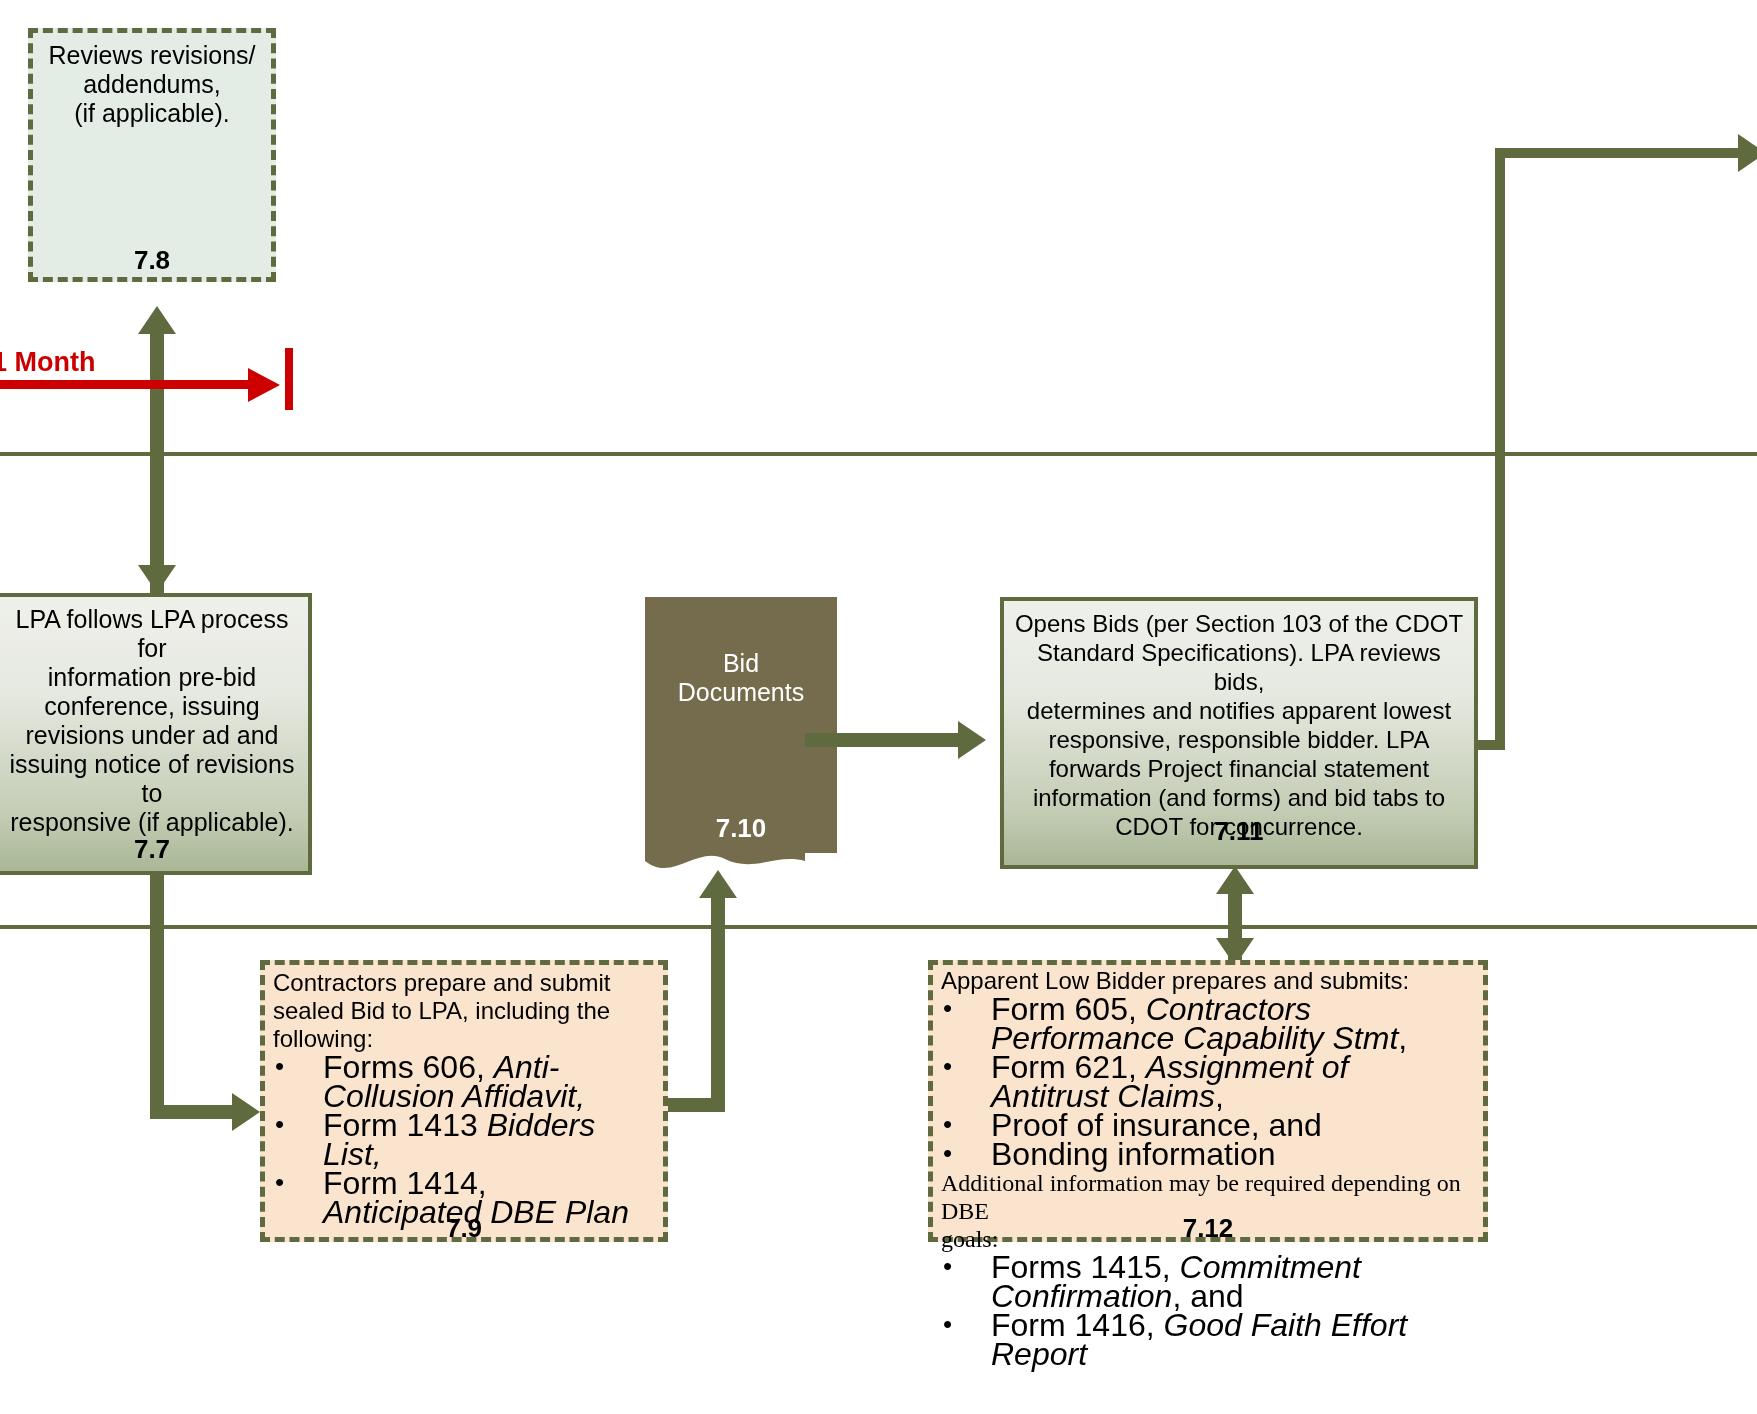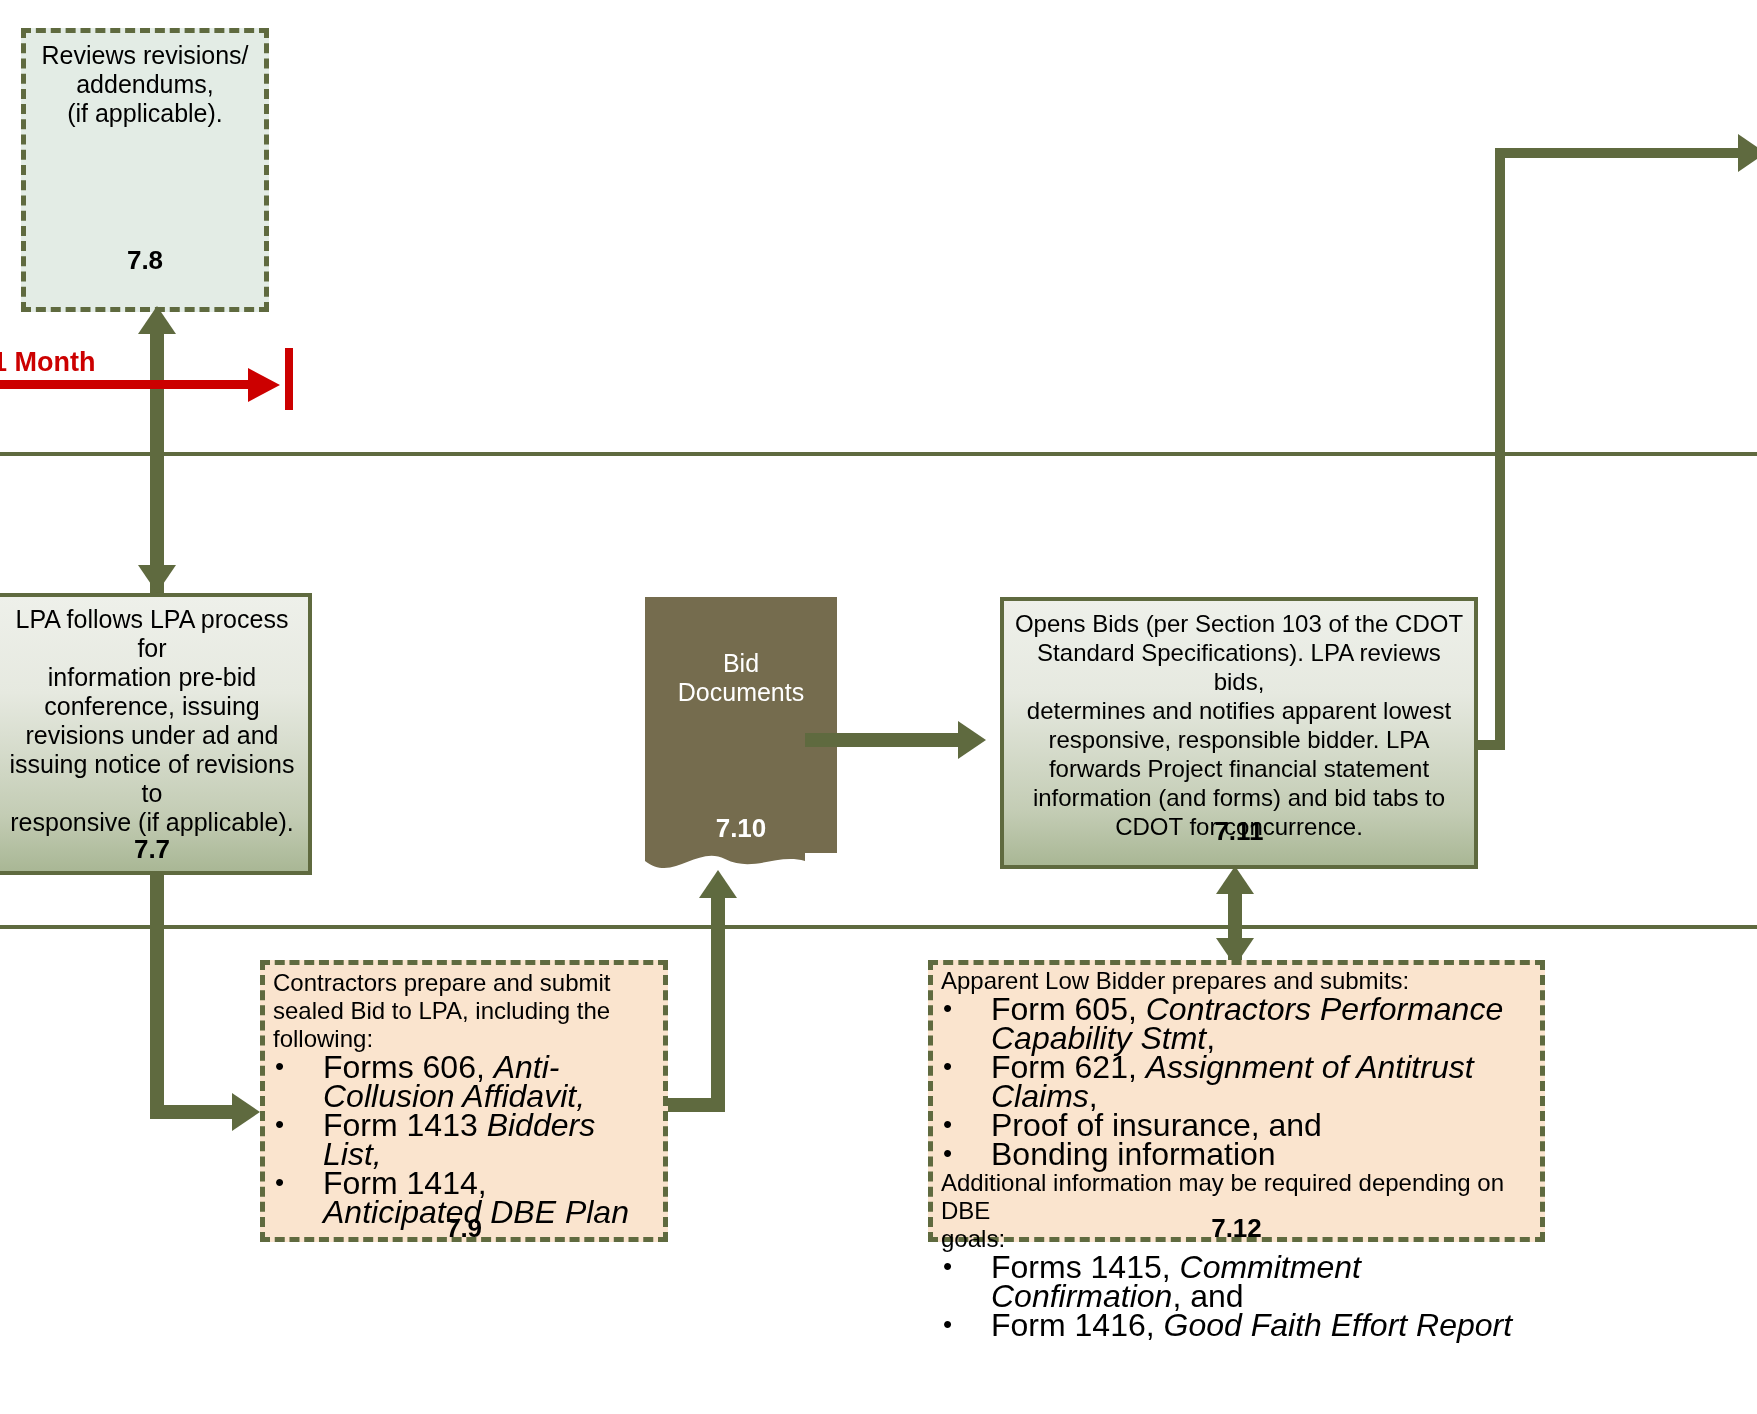--- a/index.html
+++ b/index.html
@@ -164,21 +164,21 @@
 <div id="canvas">
 
   <div class="lane-line" style="top:452px;"></div>
   <div class="lane-line" style="top:925px;"></div>
 
   <div class="conn" style="left:1495px; top:148px; width:10px; height:598px;"></div>
   <div class="conn" style="left:1470px; top:740px; width:35px; height:10px;"></div>
   <div class="conn" style="left:1495px; top:148px; width:245px; height:10px;"></div>
   <div class="arrow-right" style="left:1738px; top:134px;"></div>
 
-  <div class="box-dashed-green" style="left:21px; top:28px; width:248px; height:284px;">
+  <div class="box-dashed-green" style="left:28px; top:28px; width:248px; height:254px;">
     <div class="box-body">
       <div>Reviews revisions/</div>
       <div>addendums,</div>
       <div>(if applicable).</div>
     </div>
     <div class="box-id" style="top:212px;">7.8</div>
   </div>
 
   <div class="conn" style="left:150px; top:330px; width:14px; height:290px;"></div>
   <div class="arrow-up" style="left:138px; top:306px;"></div>
@@ -249,31 +249,31 @@
       <div>following:</div>
     </div>
     <ul class="note-list" style="padding-left:10px;">
       <li><span>Forms 606, </span><span class="it">Anti-Collusion Affidavit,</span></li>
       <li><span>Form 1413 </span><span class="it">Bidders List,</span></li>
       <li><span>Form 1414, </span><span class="it">Anticipated DBE Plan</span></li>
     </ul>
     <div class="box-id" style="top:248px;">7.9</div>
   </div>
 
-  <div class="box-dashed-peach" style="left:928px; top:960px; width:617px; height:282px;">
+  <div class="box-dashed-peach" style="left:928px; top:960px; width:560px; height:282px;">
     <div class="note-title" style="padding-top:2px;">
       <div>Apparent Low Bidder prepares and submits:</div>
     </div>
     <ul class="note-list" style="padding-left:10px;">
       <li><span>Form 605, </span><span class="it">Contractors Performance Capability Stmt</span><span>,</span></li>
       <li><span>Form 621, </span><span class="it">Assignment of Antitrust Claims</span><span>,</span></li>
       <li><span>Proof of insurance, and</span></li>
       <li><span>Bonding information</span></li>
     </ul>
-    <div class="note-title" style="padding-top:0;">
+    <div class="note-title" style="padding-top:0;font-family:Liberation Serif, serif;">
       <div>Additional information may be required depending on DBE</div>
       <div>goals:</div>
     </div>
     <ul class="note-list" style="padding-left:10px;">
       <li><span>Forms 1415, </span><span class="it">Commitment Confirmation</span><span>, and</span></li>
       <li><span>Form 1416, </span><span class="it">Good Faith Effort Report</span></li>
     </ul>
     <div class="box-id" style="top:248px;">7.12</div>
   </div>
 

